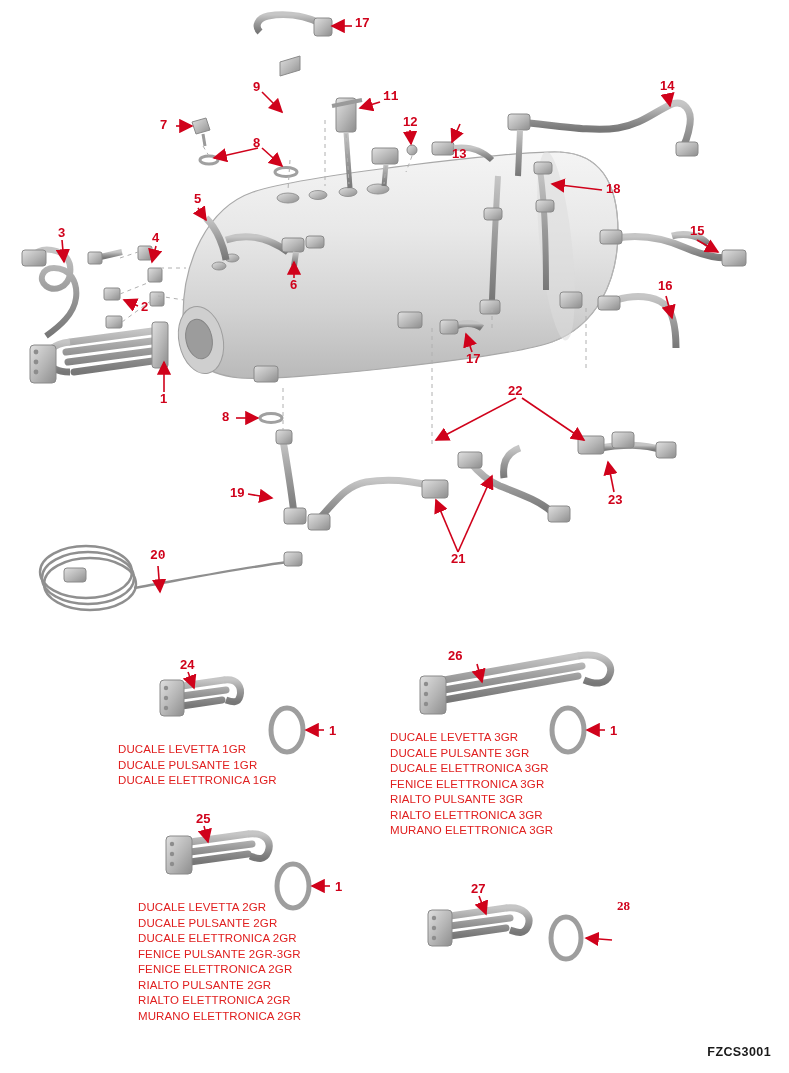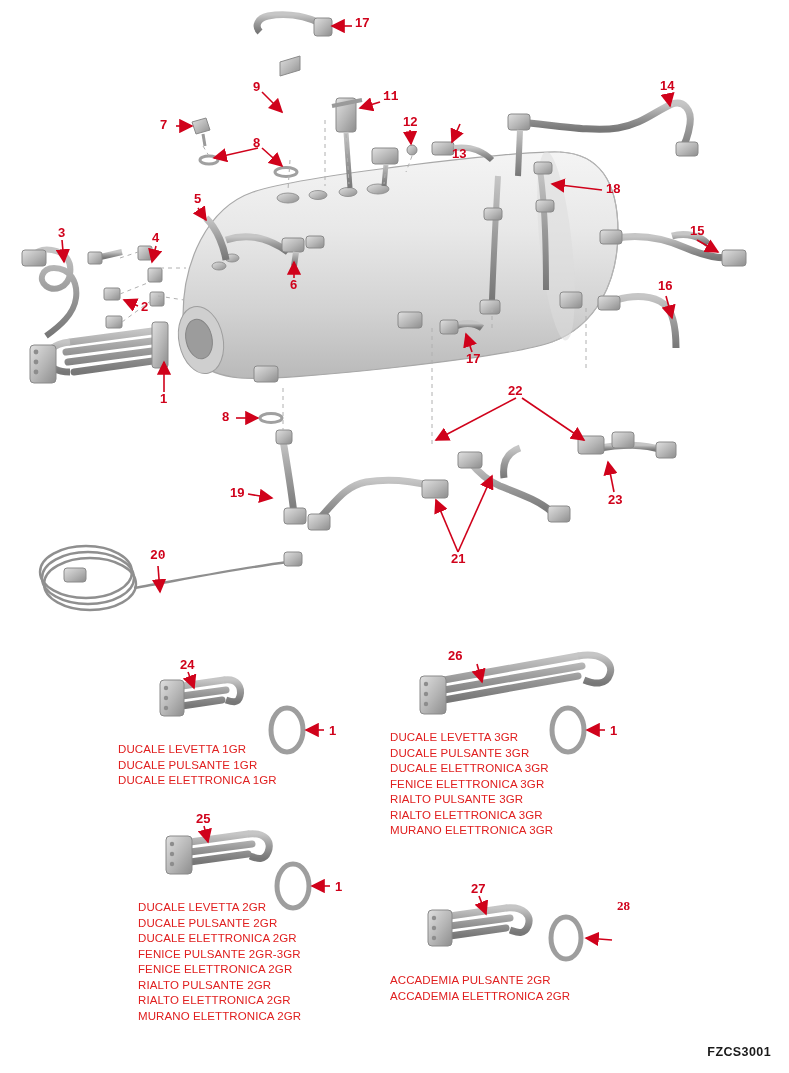--- a/index.html
+++ b/index.html
@@ -402,20 +402,16 @@
     <div>DUCALE LEVETTA 2GR</div>
     <div>DUCALE PULSANTE 2GR</div>
     <div>DUCALE ELETTRONICA 2GR</div>
     <div>FENICE PULSANTE 2GR-3GR</div>
     <div>FENICE ELETTRONICA 2GR</div>
     <div>RIALTO PULSANTE 2GR</div>
     <div>RIALTO ELETTRONICA 2GR</div>
     <div>MURANO ELETTRONICA 2GR</div>
   </div>
 
-  <div class="variant-block" style="left:390px; top:973px;">
-    <div>ACCADEMIA PULSANTE 2GR</div>
-    <div>ACCADEMIA ELETTRONICA 2GR</div>
-  </div>
 
   <div id="doc-code">FZCS3001</div>
 
 </div>
 
 </body></html>

